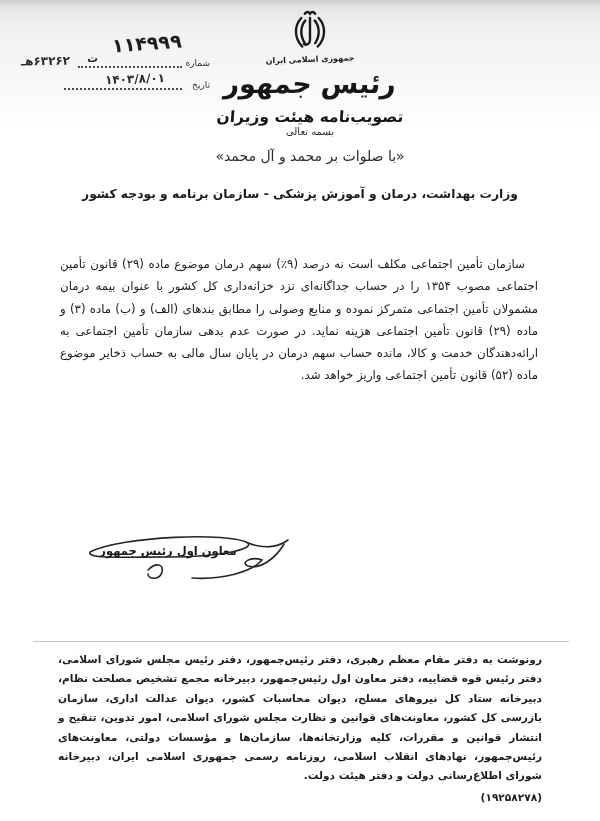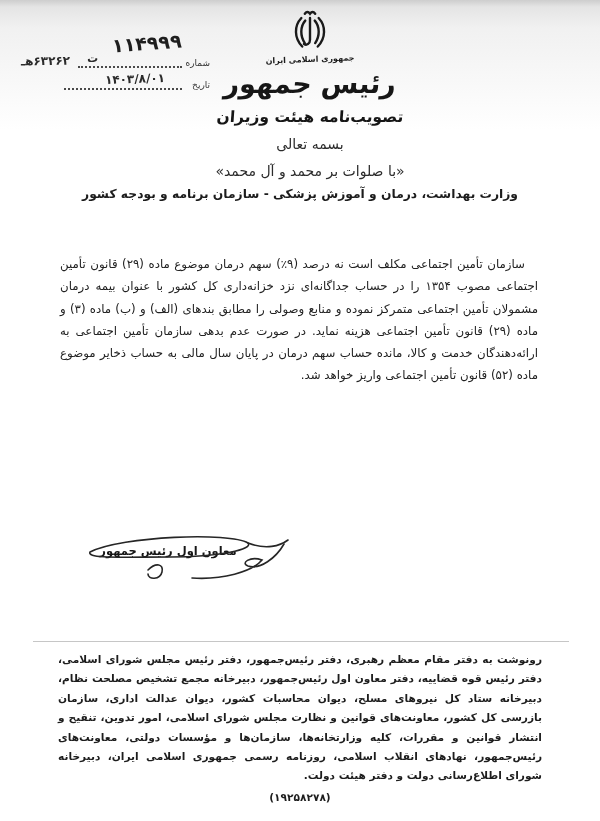--- a/index.html
+++ b/index.html
@@ -30,39 +30,39 @@
   .r2 .dots{width:118px;}
   .stamp-t{position:absolute;top:18px;right:122px;font-size:11px;font-weight:bold;transform:rotate(-3deg);}
   .stamp-code{position:absolute;top:20px;right:150px;font-size:12px;font-weight:bold;letter-spacing:1px;white-space:nowrap;transform:rotate(-1deg);}
   .stamp-date{position:absolute;top:38px;right:55px;font-size:12px;font-weight:bold;letter-spacing:1px;transform:rotate(-2deg);}
   
   .header{position:absolute;top:8px;left:215px;width:190px;text-align:center;}
   .emblem{display:block;margin:0 auto;}
   .republic{font-size:8px;font-weight:bold;transform:rotate(-2deg);margin-top:1px;color:#1c1c1c;}
   .president{font-size:27px;font-weight:bold;margin-top:4px;transform:skewX(-4deg);color:#161616;}
   .decree-title{font-size:15.5px;font-weight:bold;margin-top:9px;transform:skewX(-4deg);color:#161616;}
-  .basmala{font-size:14px;margin-top:10px;color:#2b2b2b;}
+  .basmala{font-size:10px;color:#2b2b2b;}
   .salawat{font-size:14px;margin-top:11px;color:#2b2b2b;}
   
   .addressees{position:absolute;top:183px;left:55px;right:55px;text-align:center;
     font-weight:bold;font-size:12.3px;line-height:22px;color:#1c1c1c;}
   
   .body-text{position:absolute;top:253px;right:62px;left:60px;
     font-size:11.8px;line-height:22.3px;text-align:justify;color:#222;}
   .body-text p{margin:0 0 9px 0;text-indent:13px;}
   
   .signature{position:absolute;top:528px;left:52px;width:250px;height:80px;text-align:center;}
   .sig-name{position:relative;z-index:1;font-size:10.5px;font-weight:bold;color:#1d1d1d;margin-right:30px;}
   .sig-title{position:relative;z-index:1;font-size:11.5px;font-weight:bold;color:#161616;margin-top:16px;margin-right:18px;}
   .sig-scribble{position:absolute;top:2px;left:0;z-index:2;}
   
   .divider{position:absolute;top:641px;left:33px;width:536px;height:1px;background:#c6c6c6;}
   .cc-block{position:absolute;top:650px;right:58px;left:58px;
     font-size:10.6px;font-weight:bold;line-height:19.4px;text-align:justify;color:#1d1d1d;}
-  .cc-number{margin-top:2px;text-align:center;font-weight:bold;font-size:10.6px;direction:ltr;}
+  .cc-number{margin-top:2px;text-align:right;font-weight:bold;font-size:10.6px;direction:ltr;}
   svg path{vector-effect:non-scaling-stroke;}
 </style>
 </head>
 <body>
 
 <div class="page">
   <div class="scan-shade"></div>
 
   <div class="stamp">
     <div class="stamp-number">۱۱۴۹۹۹</div>

